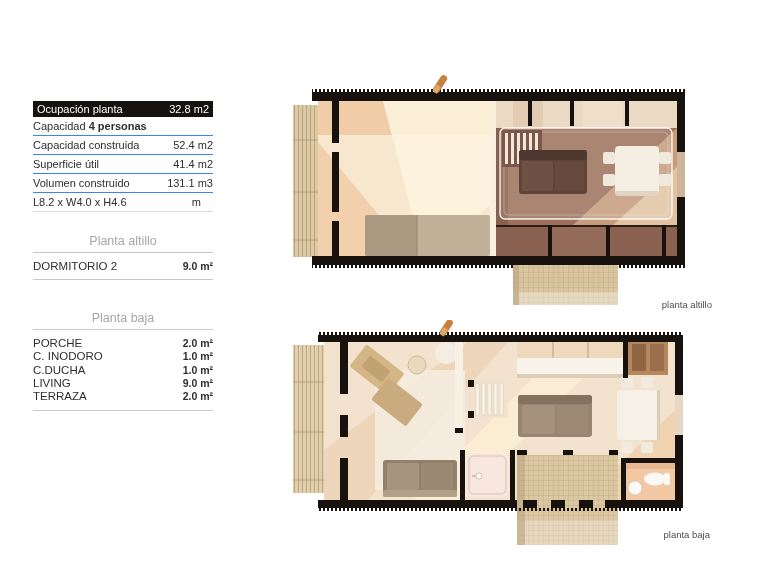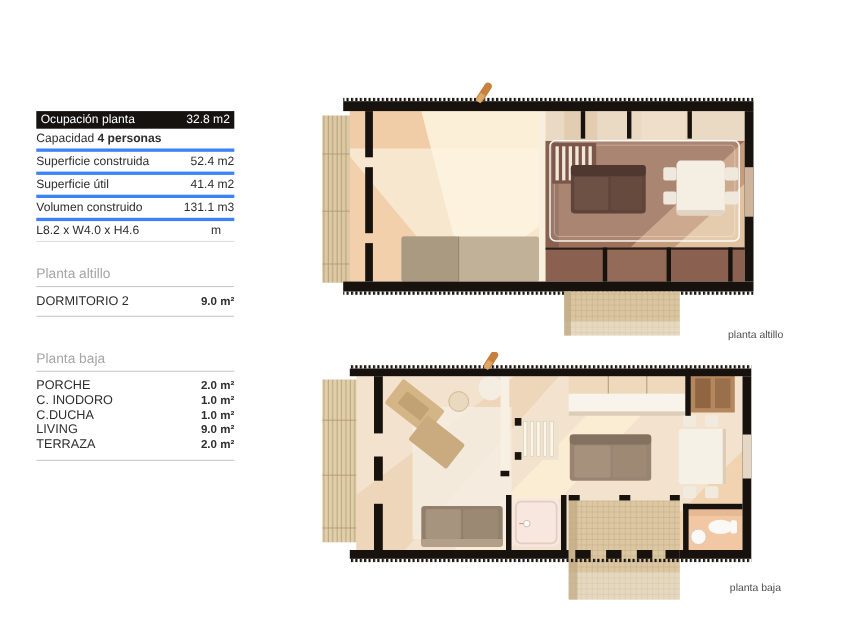--- a/index.html
+++ b/index.html
@@ -1,22 +1,22 @@
 <!DOCTYPE html>
 <html><head>
 <meta charset="utf-8">
 <style>
   html,body{margin:0;padding:0;background:#fff;}
   .canvas{position:relative;width:768px;height:576px;background:#ffffff;overflow:hidden;
           font-family:"Liberation Sans","DejaVu Sans",sans-serif;color:#2e2e2e;}
   
-  .spec{position:absolute;left:33px;top:101px;width:180px;}
+  .spec{position:absolute;left:33px;top:101px;width:180px;text-align:center;}
   .hdr{background:#151210;color:#fff;height:16px;display:flex;align-items:center;
        justify-content:space-between;padding:0 4px;font-size:11px;}
-  .t-row{height:18px;border-bottom:3px solid #3b82f6;display:flex;align-items:center;
+  .t-row{height:18px;border-bottom:1px solid #3b82f6;display:flex;align-items:center;
          justify-content:space-between;font-size:11px;}
   .t-row.last{border-bottom:1px solid #dcdcdc;}
   .t-row .val{color:#2e2e2e;}
   .val.pad-r{padding-right:12px;}
   .cap-strong{font-weight:700;}
   .sec-title{color:#a6a6a6;font-size:12.5px;padding-bottom:4px;border-bottom:1px solid #c9c9c9;}
   .sec-title.alt{margin-top:22px;}
   .sec-title.baja{margin-top:31px;}
   .area-group{border-bottom:1px solid #c9c9c9;padding:6px 0 7px 0;}
   .a-row{height:13.3px;display:flex;align-items:center;justify-content:space-between;
@@ -38,21 +38,21 @@
 
   <aside class="spec">
     <div class="hdr">
       <span>Ocupación planta</span>
       <span>32.8 m2</span>
     </div>
     <div class="t-row">
       <span><span>Capacidad </span><span class="cap-strong">4 personas</span></span>
     </div>
     <div class="t-row">
-      <span>Superficie construida</span>
+      <span>Capacidad construida</span>
       <span class="val">52.4 m2</span>
     </div>
     <div class="t-row">
       <span>Superficie útil</span>
       <span class="val">41.4 m2</span>
     </div>
     <div class="t-row">
       <span>Volumen construido</span>
       <span class="val">131.1 m3</span>
     </div>

